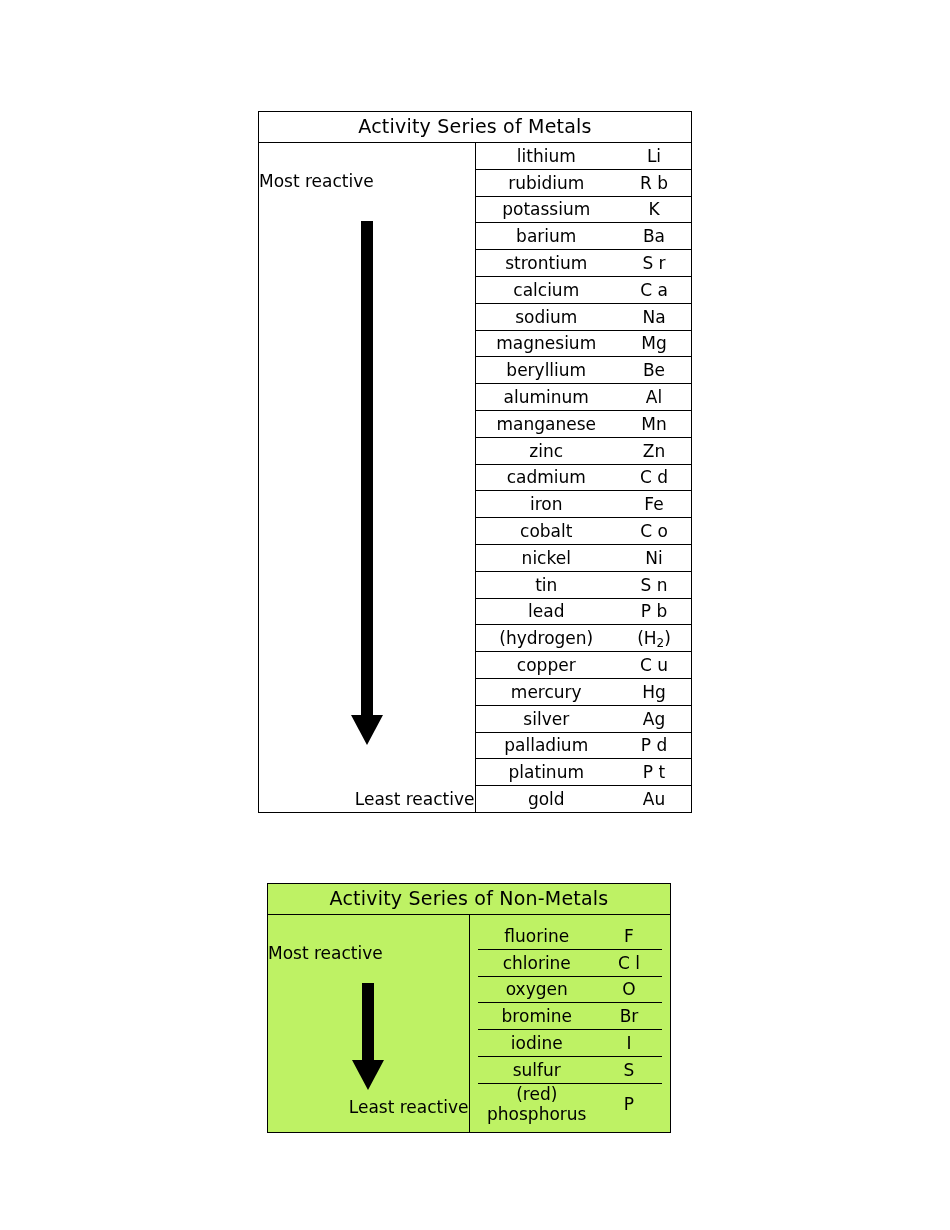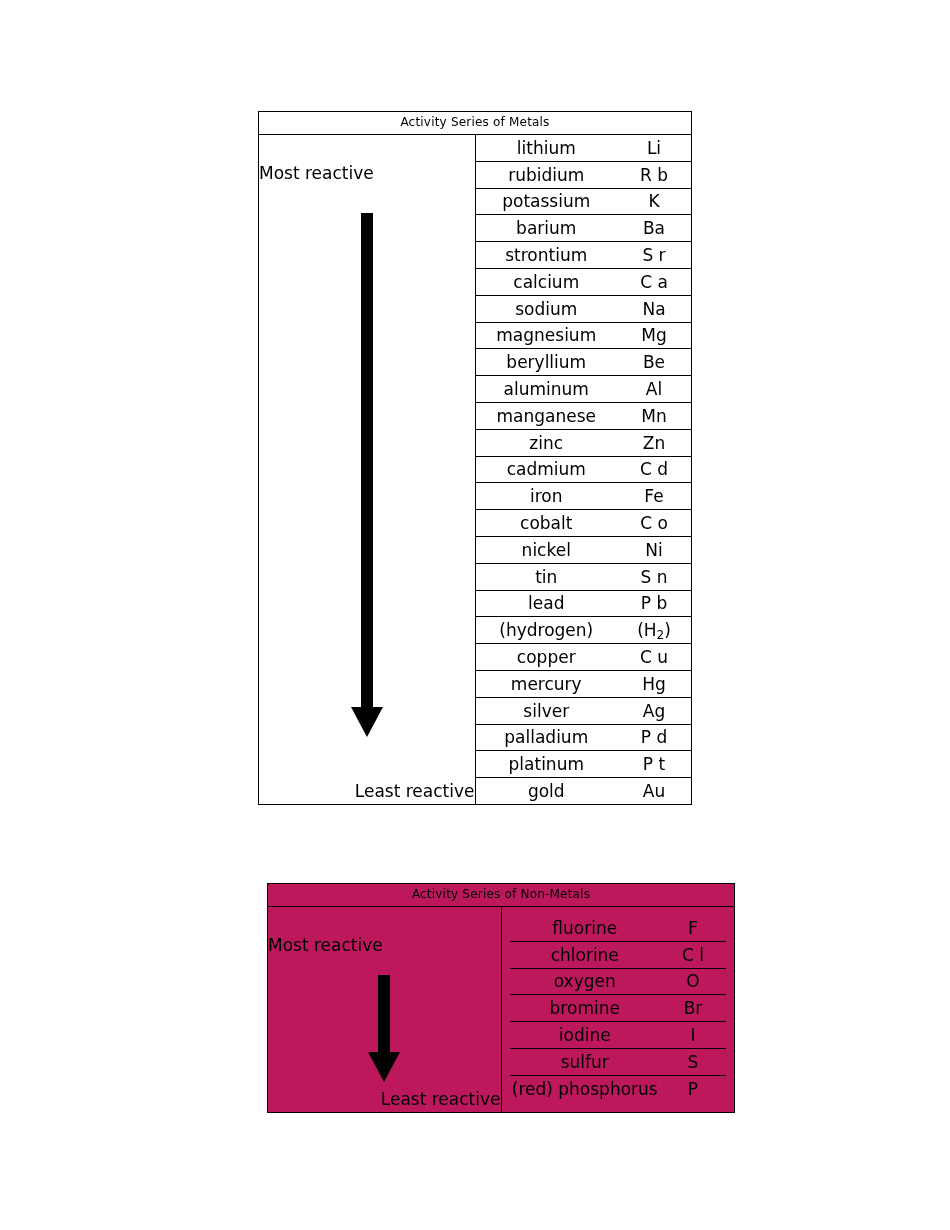--- a/index.html
+++ b/index.html
@@ -27,34 +27,34 @@
     top: 111px;
     width: 434px;
     border: 1.5px solid #000;
     border-collapse: collapse;
     background: #fff;
   }
   .table-nonmetals {
     position: absolute;
     left: 267px;
     top: 883px;
-    width: 468px;
+    width: 404px;
     border: 1.5px solid #000;
     border-collapse: collapse;
-    background: #be185d;
+    background: #bef264;
   }
 
   table {
     border-collapse: collapse;
     table-layout: fixed;
   }
 
   .title-cell {
     text-align: center;
-    font-size: 12px;
+    font-size: 19px;
     padding: 3px 0 5px 0;
     border-bottom: 1.5px solid #000;
     letter-spacing: 0.2px;
   }
 
   .left-col {
     width: 176px;
     border-right: 1.5px solid #000;
     vertical-align: top;
     position: relative;

